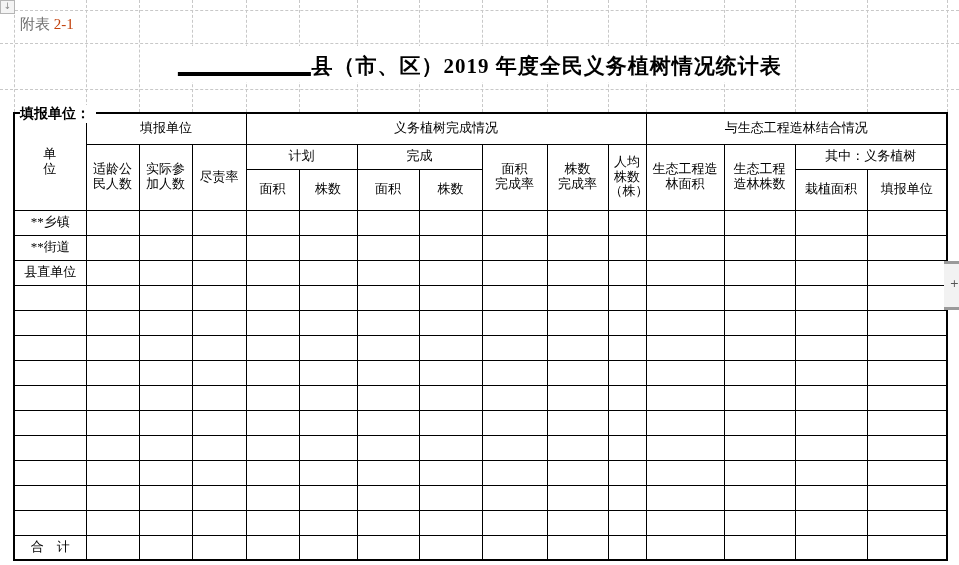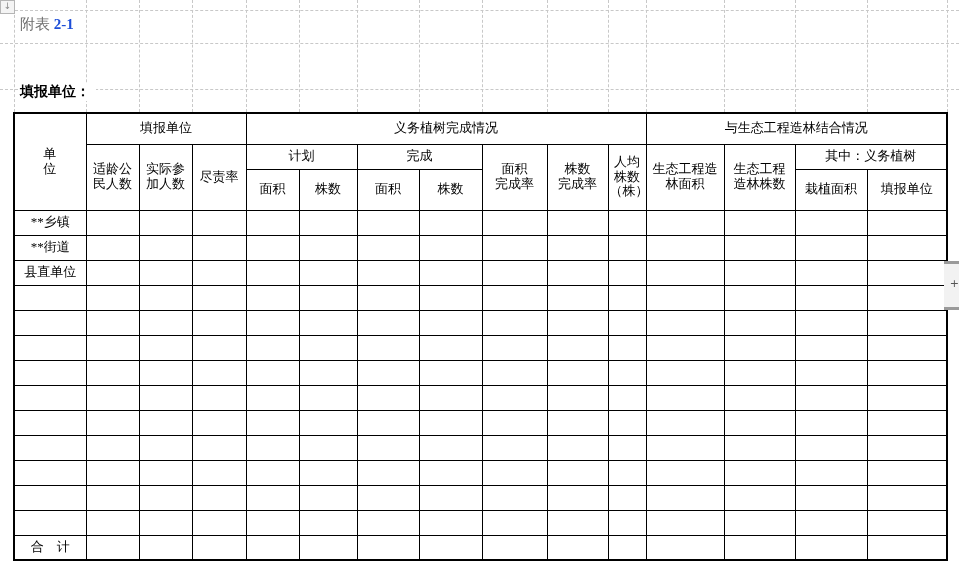--- a/index.html
+++ b/index.html
@@ -15,36 +15,36 @@
   .corner-widget{
     position:absolute;left:0;top:0;width:13px;height:12px;z-index:3;
     border:1px solid #b5b5b5;background:#f4f4f4;color:#8a8a8a;
     font:9px/11px "DejaVu Sans",sans-serif;text-align:center;
   }
   .corner-note{
     position:absolute;left:20px;top:14px;z-index:2;background:#fff;
     font-size:15px;padding:1px 4px 1px 0;white-space:nowrap;
   }
   .corner-note .cn-cjk{color:#6e6e6e;}
-  .corner-note .cn-num{color:#1d4ed8;font-weight:bold;font-family:"Liberation Serif",serif;}
+  .corner-note .cn-num{color:#c2410c;font-weight:normal;font-family:"Liberation Serif",serif;}
 
   .title-wrap{
     position:absolute;top:46px;left:50%;transform:translateX(-50%);
     z-index:2;background:#fff;white-space:nowrap;padding:2px 6px;
   }
   .title-blank{
     display:inline-block;width:133px;height:24px;
     border-bottom:4px solid #000;margin-right:1px;
   }
   .title-text{
     font-size:21px;font-weight:bold;letter-spacing:1px;vertical-align:bottom;
   }
 
   .report-label{
-    position:absolute;left:20px;top:83px;z-index:2;background:#fff;
+    position:absolute;left:20px;top:105px;z-index:2;background:#fff;
     font-size:14px;font-weight:bold;padding-right:6px;
   }
   .units-note{
     position:absolute;right:74px;top:91px;z-index:2;background:#fff;
     font-size:13px;font-weight:bold;padding:0 3px;
   }
 
   table.sheet{
     position:absolute;left:13px;top:112px;z-index:1;
     border-collapse:collapse;table-layout:fixed;width:934px;
@@ -95,20 +95,23 @@
       <div class="gl h" style="left: 0px; top: 89px; width: 959px;"></div>
     </div>
 
   <div class="corner-widget">↓</div>
 
   <div class="corner-note">
     <span class="cn-cjk">附表</span>
     <span class="cn-num">2-1</span>
   </div>
 
+  <div class="title-wrap">
+    <span class="title-blank"></span><span class="title-text">县（市、区）2019 年度全民义务植树情况统计表</span>
+  </div>
 
   <div class="report-label">填报单位：</div>
 
 
   <table class="sheet">
     <colgroup>
       <col style="width:72px">
         <col style="width:53px">
         <col style="width:53px">
       <col style="width:54px">

